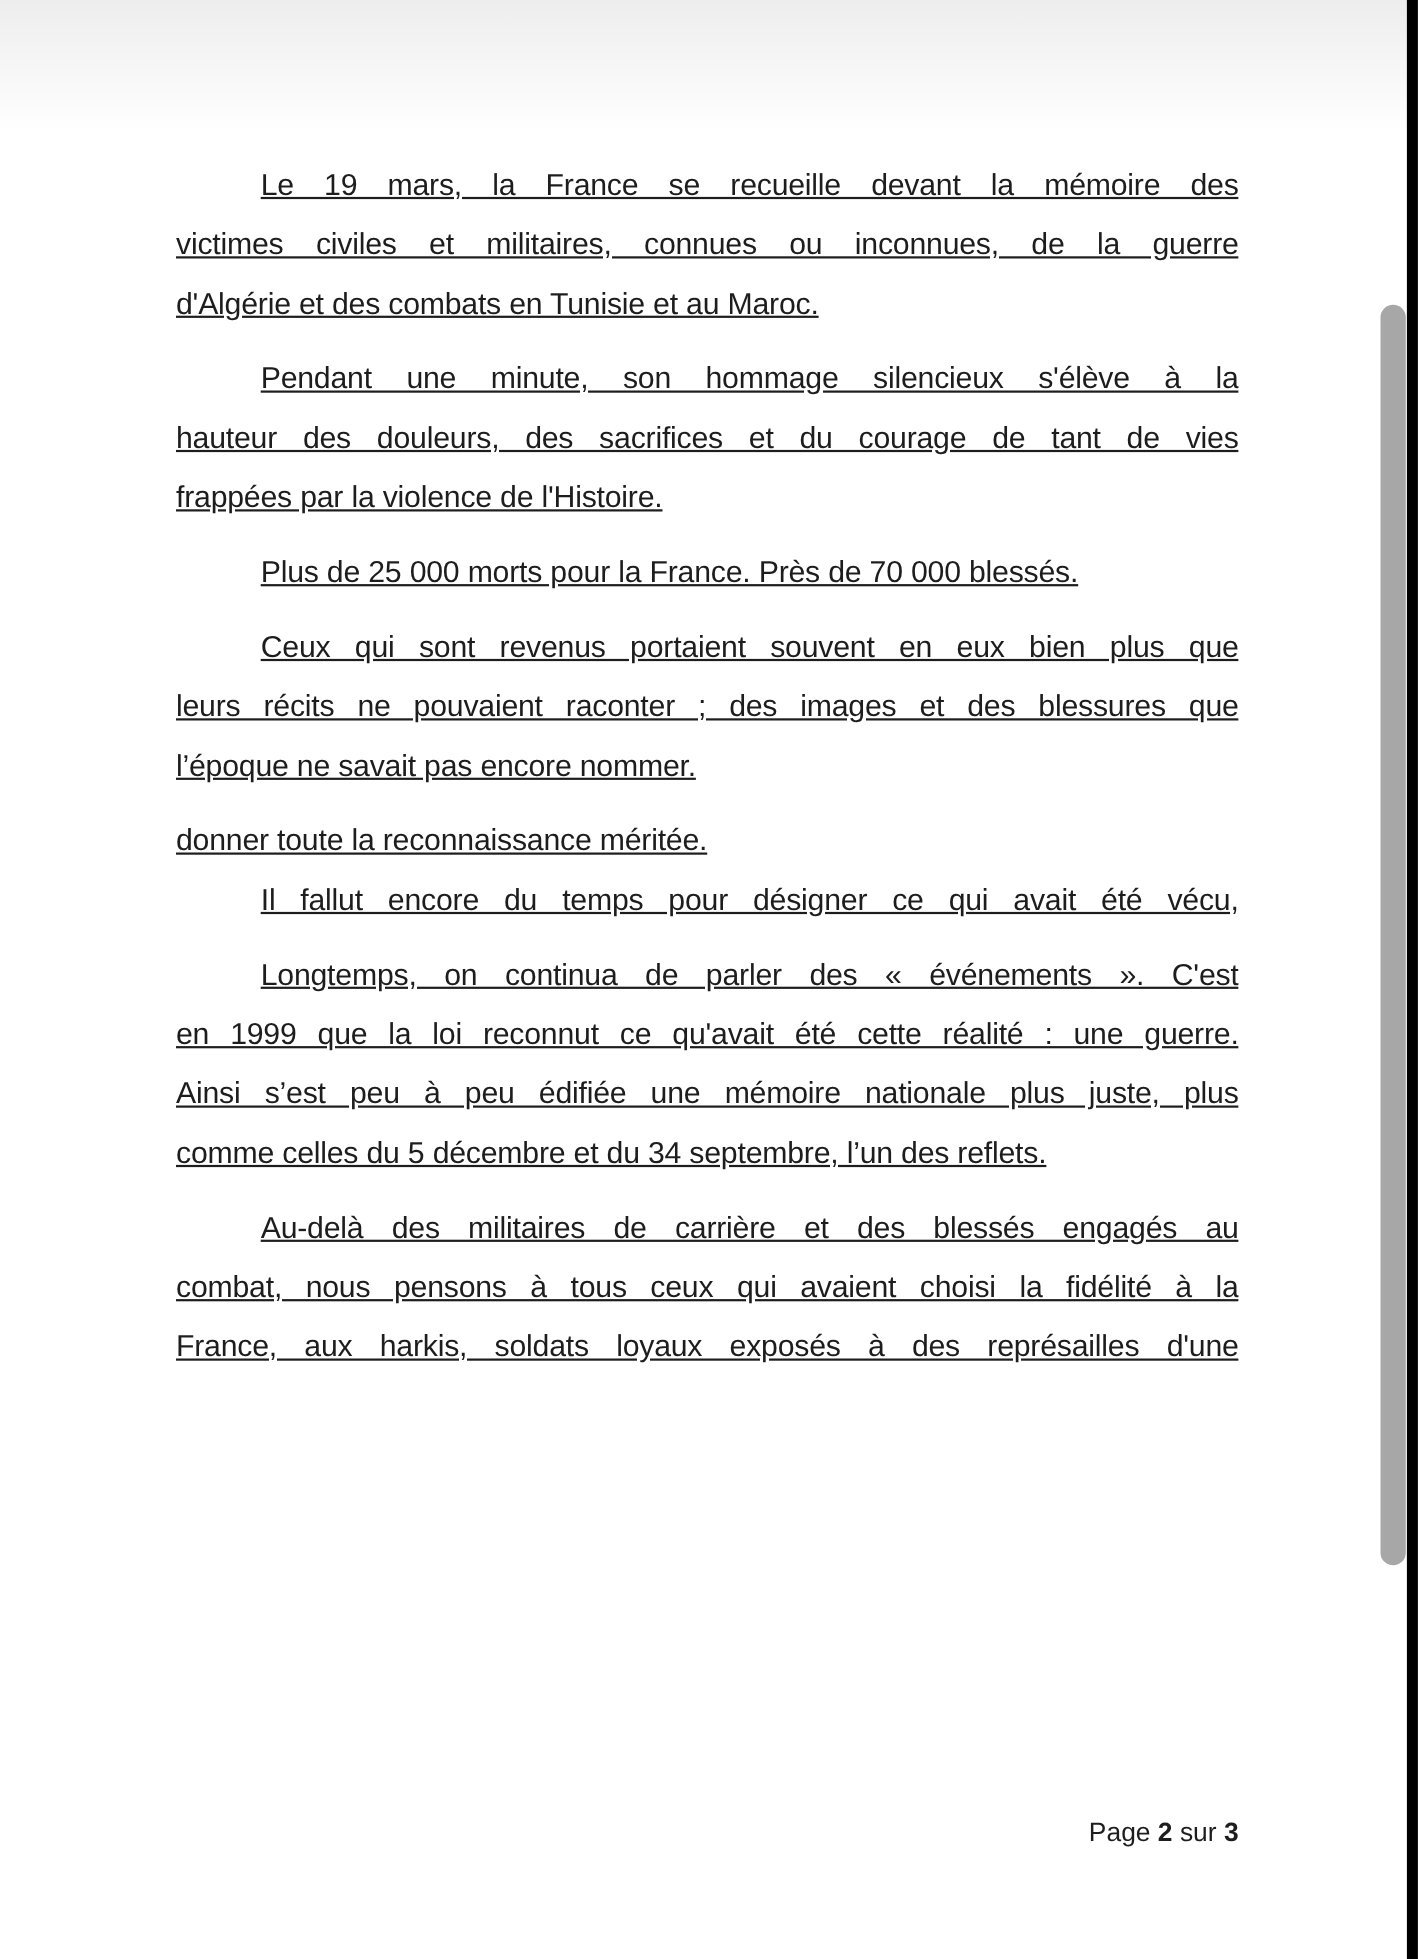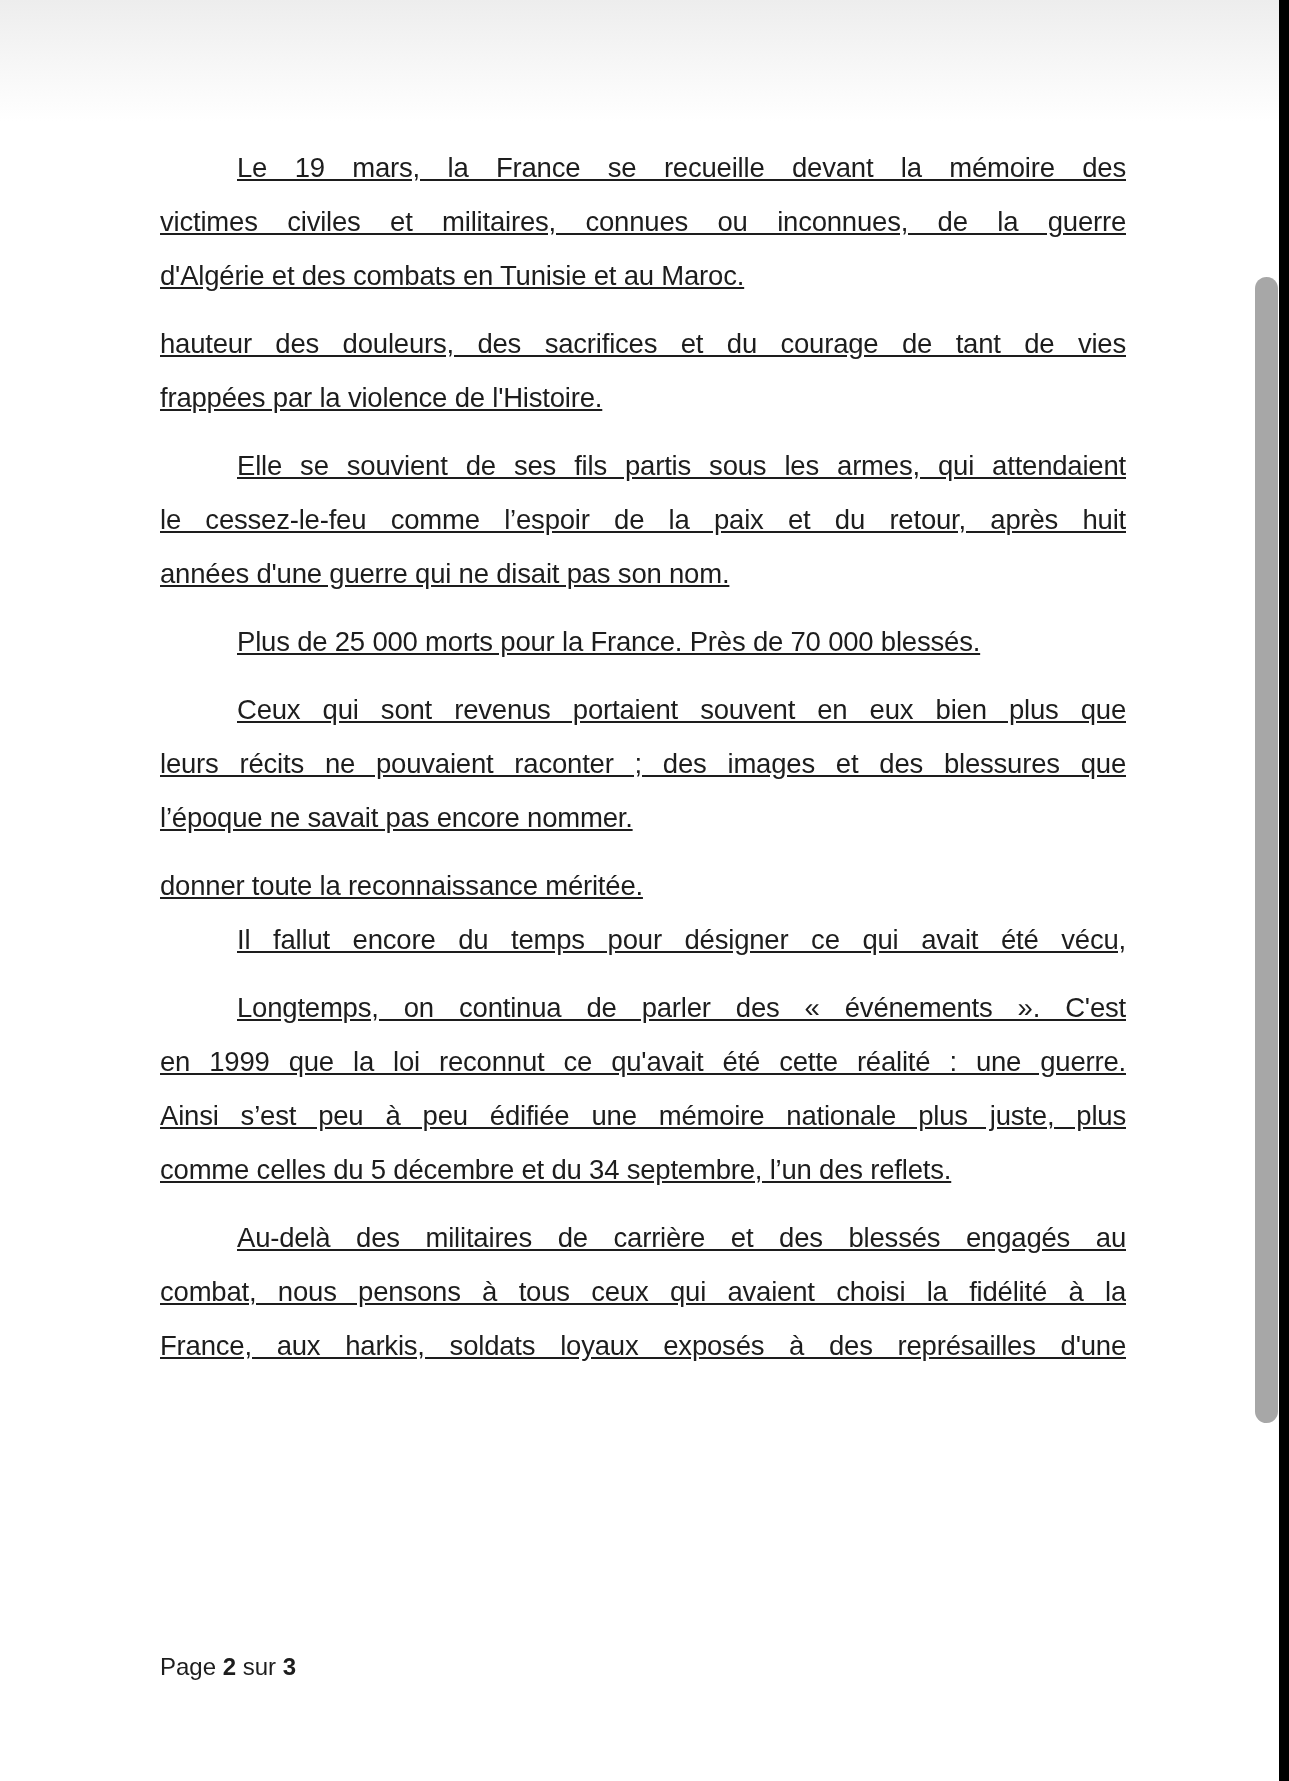--- a/index.html
+++ b/index.html
@@ -40,21 +40,21 @@
     overflow: hidden;
     white-space: normal;
     text-decoration: underline;
   }
   .line.first { text-indent: 77px; }
   .line.last  { text-align-last: left; }
   .footer {
     position: absolute;
     left: 160px; top: 1652px;
     width: 966px;
-    text-align: left;
+    text-align: right;
     color: var(--text, #1d1d1d);
     font-size: 24px;
     line-height: 30px;
   }
   .footer .bold { font-weight: 700; }
   .scroll-track {
     position: absolute;
     top: 0; right: 10px;
     width: 24px; height: 100%;
     background: transparent;
@@ -80,27 +80,23 @@
 <div class="screen">
   <div class="top-shadow"></div>
 
   <div class="content">
       <div class="para">
         <div class="line first">Le 19 mars, la France se recueille devant la mémoire des</div>
         <div class="line">victimes civiles et militaires, connues ou inconnues, de la guerre</div>
         <div class="line last">d'Algérie et des combats en Tunisie et au Maroc.</div>
       </div>
       <div class="para">
+        <div class="line first">Pendant une minute, son hommage silencieux s'élève à la</div>
         <div class="line">hauteur des douleurs, des sacrifices et du courage de tant de vies</div>
         <div class="line last">frappées par la violence de l'Histoire.</div>
-      </div>
-      <div class="para">
-        <div class="line first">Elle se souvient de ses fils partis sous les armes, qui attendaient</div>
-        <div class="line">le cessez-le-feu comme l’espoir de la paix et du retour, après huit</div>
-        <div class="line last">années d'une guerre qui ne disait pas son nom.</div>
       </div>
       <div class="para">
         <div class="line first last">Plus de 25&nbsp;000 morts pour la France. Près de 70&nbsp;000 blessés.</div>
       </div>
       <div class="para">
         <div class="line first">Ceux qui sont revenus portaient souvent en eux bien plus que</div>
         <div class="line">leurs récits ne pouvaient raconter&nbsp;; des images et des blessures que</div>
         <div class="line last">l’époque ne savait pas encore nommer.</div>
       </div>
       <div class="para">

